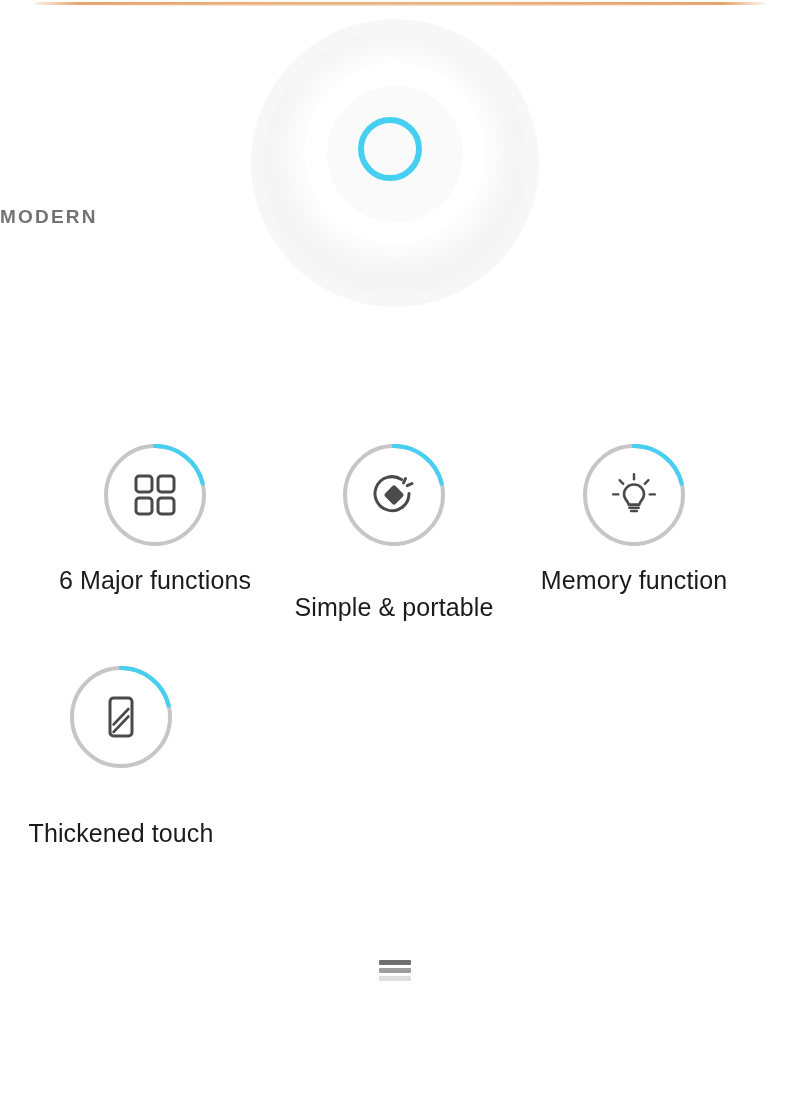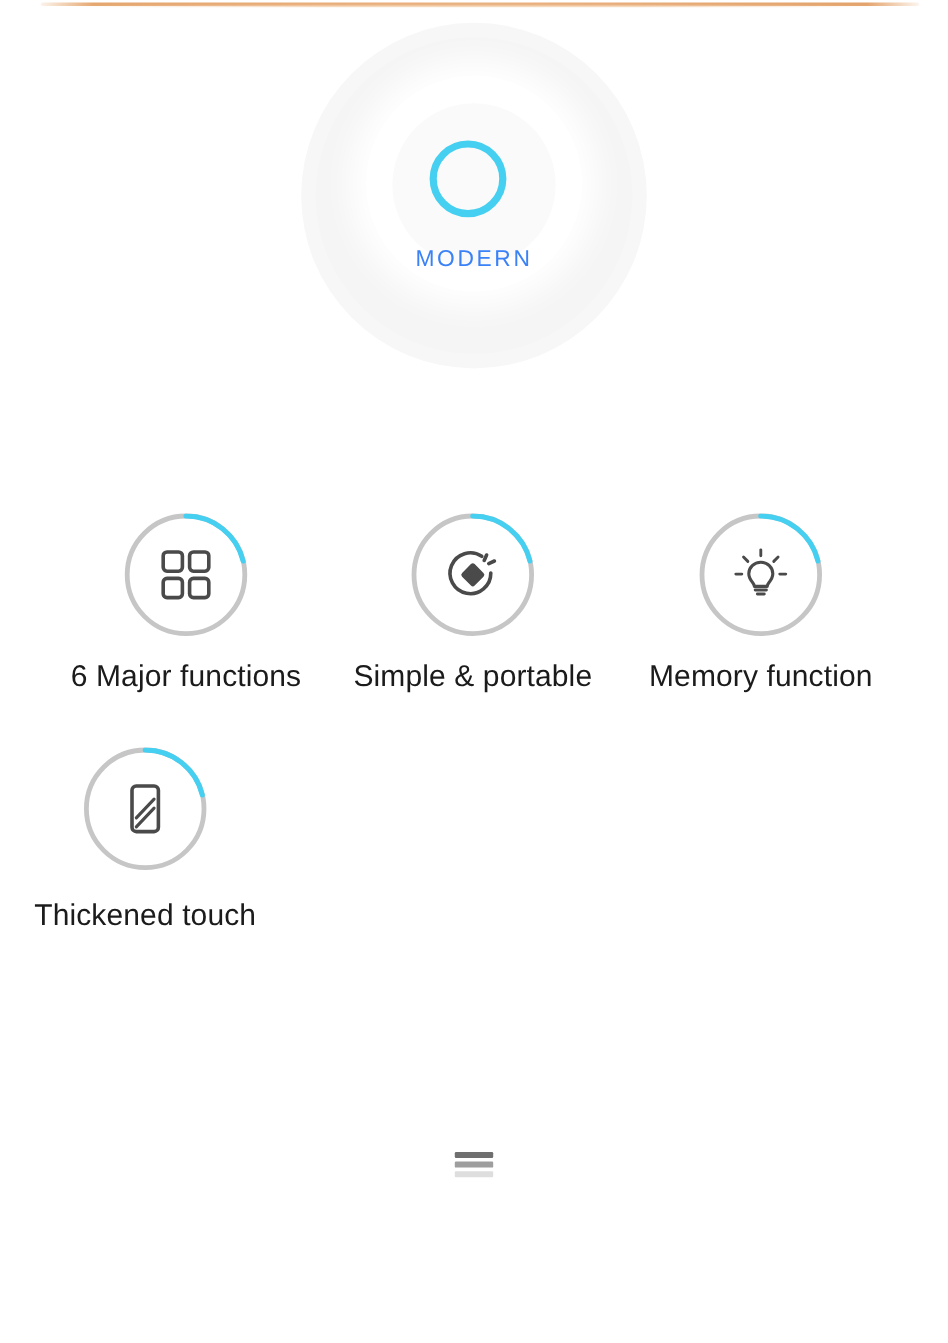--- a/index.html
+++ b/index.html
@@ -100,47 +100,47 @@
     height: 64px;
     border-radius: 50%;
     border: 6px solid #45cff0;
     box-sizing: border-box;
   }
   .hero-wordmark {
     position: absolute;
     left: 0;
     top: 206px;
     width: 790px;
-    text-align: center;
+    text-align: left;
     font-size: 19px;
-    font-weight: normal;
+    font-weight: bold;
     letter-spacing: 2.2px;
-    color: #3b82f6;
+    color: #737373;
   }
 
   
   .feature-grid {
     position: absolute;
     left: 0;
-    top: 428px;
+    top: 444px;
     width: 701px;
   }
   .feature-row {
     display: flex;
     width: 790px;
   }
   .feature-row.row-1 { margin-bottom: 44px; }
   .feature-cell {
     width: 236px;
     display: flex;
     flex-direction: column;
     align-items: center;
   }
   .feature-cell.c0 { margin-left: 37px; }
-  .feature-cell.c1 { margin-left: 3px; }
+  .feature-cell.c1 { margin-left: 3px; gap: 27px; }
   .feature-cell.c2 { margin-left: 4px; }
 
   .badge {
     position: relative;
     width: 102px;
     height: 102px;
   }
   .badge-ring {
     position: absolute;
     inset: 0;

